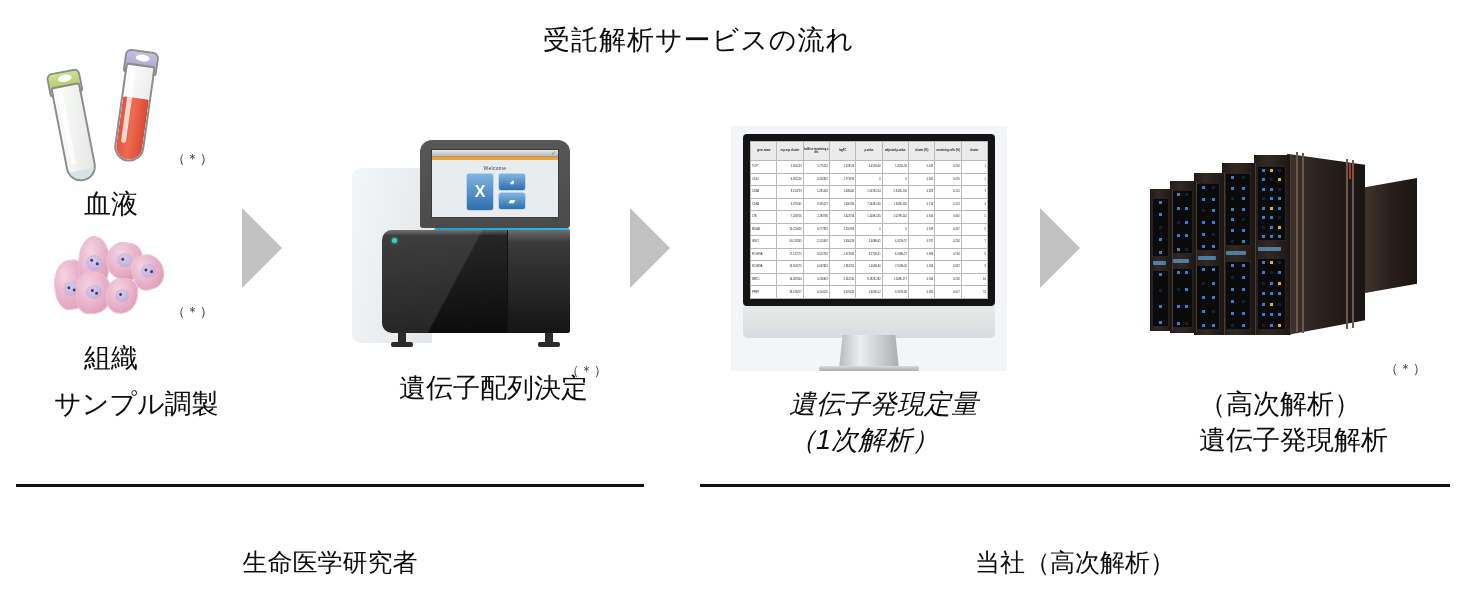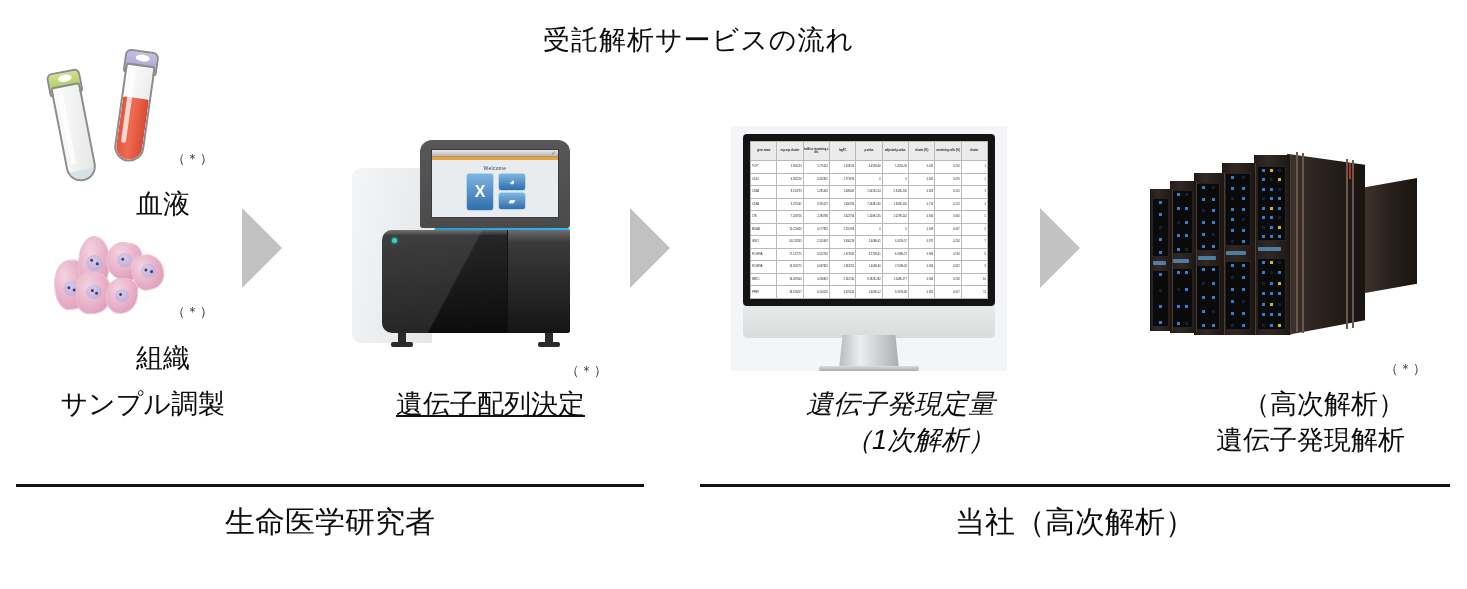--- a/index.html
+++ b/index.html
@@ -14,21 +14,21 @@
   .stage{position:absolute;inset:0;padding-left:20px;}
 
   
   .title{
     position:absolute;left:0;top:22px;width:1467px;
     text-align:center;font-size:27px;letter-spacing:1px;color:#0d0d0d;
   }
   .title .t-inner{display:inline-block;transform:translateX(-35px);}
 
   
-  .step{position:absolute;text-align:right;}
+  .step{position:absolute;text-align:left;margin-left:44px;}
   .step-label{
     font-size:27px;line-height:36px;color:#0d0d0d;white-space:nowrap;
   }
 
   
   .ast{
     position:absolute;font-size:13px;color:#333;letter-spacing:1px;
     font-family:"Liberation Serif","DejaVu Serif",serif;
   }
 
@@ -229,21 +229,21 @@
   }
   .rack-side{
     position:absolute;background:linear-gradient(90deg,#40332d,#2a211d 45%,#1a1412);
   }
   .rack-stripe{position:absolute;background:#6b584f;width:2px;}
   .rack-red{position:absolute;background:#b8301f;width:2px;}
 
   
   .rule{position:absolute;height:3px;background:#111;}
   .owner{
-    position:absolute;font-size:30px;color:#0d0d0d;text-align:center;white-space:nowrap;
+    position:absolute;font-size:25px;color:#0d0d0d;text-align:center;white-space:nowrap;margin-top:44px;
   }
 
   
   .credit{
     position:absolute;right:22px;top:556px;font-size:13px;color:#1a1a1a;
     letter-spacing:.2px;
   }
 </style>
 </head>
 <body>
@@ -346,21 +346,21 @@
     <div class="body-main">
       <div class="top-strip"></div>
       <div class="door-right"></div>
       <div class="shine"></div>
     </div>
     <div class="led"></div>
     <div class="foot foot-l"></div>
     <div class="foot foot-r"></div>
   </div>
   <div class="ast" style="left:566px;top:362px;">（＊）</div>
-  <div class="step" style="left:355px;top:386px;width:230px;text-decoration:underline;">
+  <div class="step" style="left:355px;top:370px;width:230px;">
     <div class="step-label">遺伝子配列決定</div>
   </div>
 
   <div class="arrow" style="left:630px;top:208px;"></div>
 
   <div class="mon">
     <div class="canvas"></div>
     <div class="bezel">
       <table class="dt">
         <thead>

